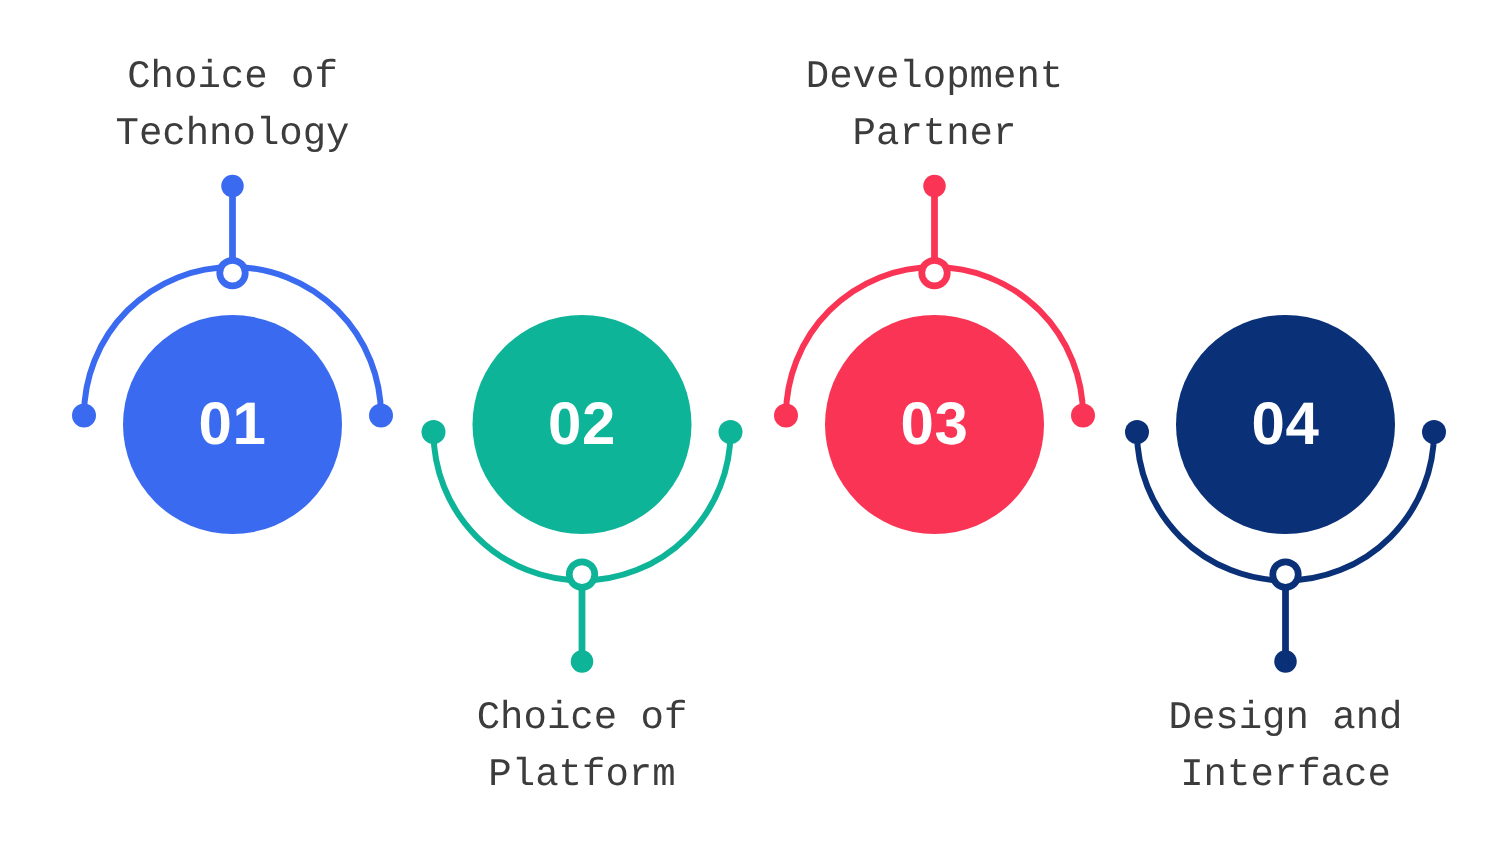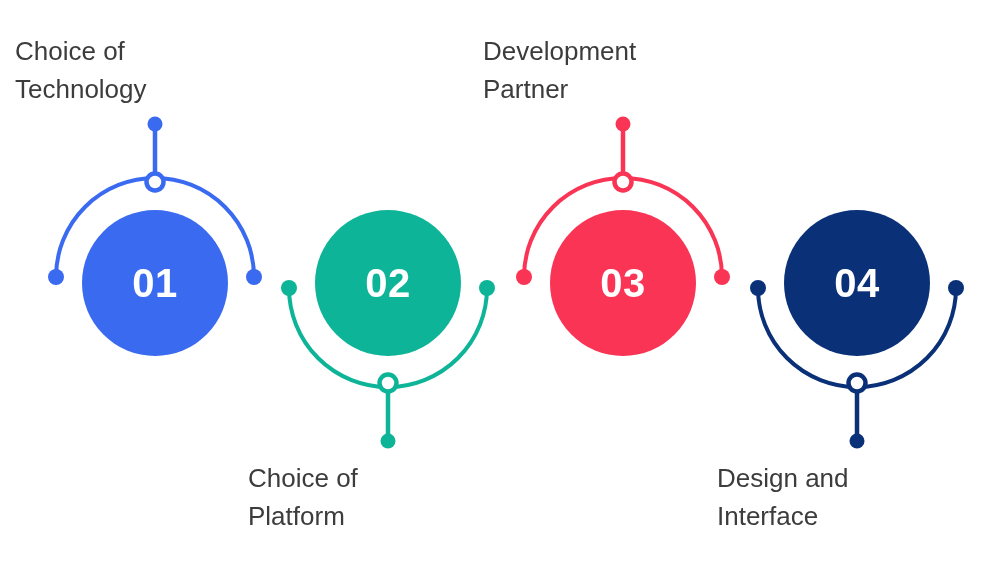--- a/index.html
+++ b/index.html
@@ -27,22 +27,22 @@
   }
   .step-number {
     font-family: "Liberation Sans", "DejaVu Sans", sans-serif;
     font-size: 40px;
     font-weight: 700;
     fill: #ffffff;
     letter-spacing: 0.5px;
   }
   .step-label {
     position: absolute;
-    text-align: left;
-    font-family: Liberation Sans, sans-serif;
+    text-align: center;
+    font-family: Liberation Mono, monospace;
     font-size: 26px;
     font-weight: 400;
     line-height: 1.48;
     color: #3c3c3c;
     white-space: pre-line;
     width: 280px;
   }
 </style>
 </head>
 <body>

